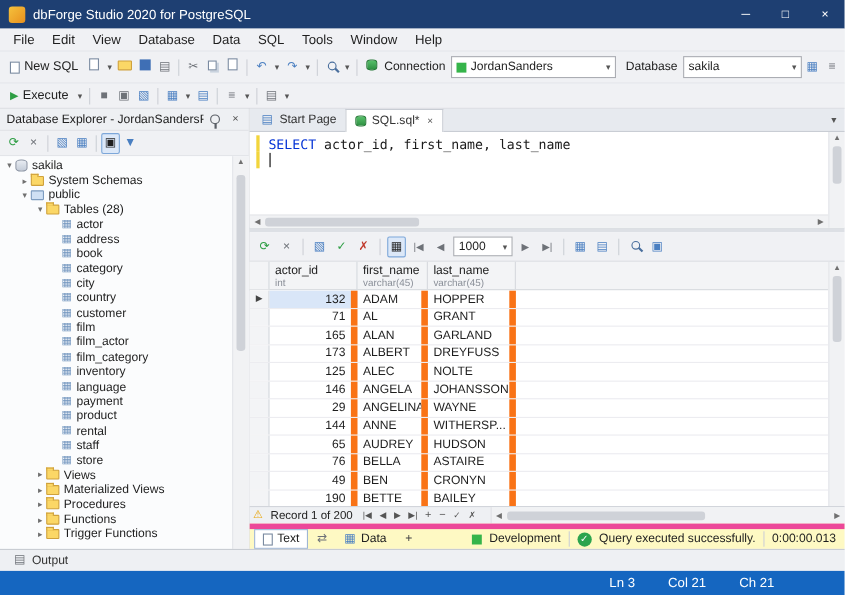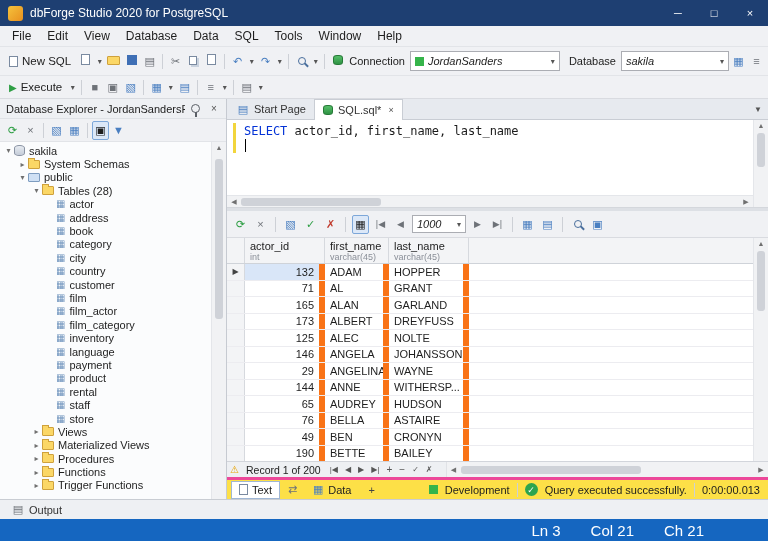--- a/index.html
+++ b/index.html
@@ -18,21 +18,21 @@
 .menu-item{padding:2px 8px;}
 .toolbar{background:#f0f1f4;display:flex;align-items:center;padding:0 4px;gap:1px;white-space:nowrap;overflow:hidden;}
 .tb1{flex:0 0 29px;border-bottom:1px solid #e2e4e8;}
 .tb2{flex:0 0 23px;border-bottom:1px solid #d9dbe0;}
 .tbtn{display:inline-flex;align-items:center;gap:4px;padding:2px 5px;background:none;border:none;font:inherit;font-size:11.5px;color:#222;flex:0 0 auto;}
 .sep{width:1px;height:15px;background:#cdd0d6;margin:0 3px;flex:0 0 1px;}
 .tico{width:17px;text-align:center;font-size:11px;flex:0 0 17px;line-height:17px;}
 .green{color:#2e9e44}.gray{color:#6e7278}.blue{color:#4a7fc1}.red{color:#c0392b}.warn{color:#e8a812}
 .chev{font-size:8px;color:#555;width:9px;flex:0 0 9px;text-align:center;}
 .tlabel-sm{font-size:11px;color:#222;margin:0 4px 0 2px;flex:0 0 auto;}
-.combo{display:flex;align-items:center;background:#fff;border:1px solid #abadb3;height:20px;padding:0 4px;gap:4px;font-size:11px;flex:0 0 auto;font-style:italic;}
+.combo{display:flex;align-items:center;background:#fff;border:1px solid #abadb3;height:20px;padding:0 4px;gap:4px;font-size:11px;flex:0 0 auto;}
 .combo .combo-arrow{margin-left:auto;font-size:8px;color:#555}
 .combo.conn{width:150px}.combo.db{width:108px}.combo.pagesize{width:54px;height:18px}
 .sq-green{width:9px;height:9px;background:#35b44a;display:inline-block;flex:0 0 9px;}
 .pressed{background:#dce8f8;border:1px solid #7da7d9;border-radius:2px;}
 
 
 .ic-doc{width:9px;height:11px;background:#fff;border:1px solid #7a8aa0;display:inline-block;flex:0 0 9px;}
 .ic-folderopen{width:13px;height:9px;background:#fbd766;border:1px solid #cfa13c;border-radius:1px;display:inline-block;flex:0 0 13px;}
 .ic-floppy{width:10px;height:10px;background:#3f6fb5;border:1px solid #2c5档590;display:inline-block;flex:0 0 10px;}
 .ic-copy{width:8px;height:9px;background:#fff;border:1px solid #7a8aa0;box-shadow:2px 2px 0 #c9d2de;display:inline-block;flex:0 0 8px;margin-right:2px;}
@@ -109,32 +109,32 @@
 .g-cell.cur{background:#d9e6f8;}
 .g-fill{flex:1;}
 
 
 .recnav{flex:0 0 16px;background:#eef0f3;border-top:1px solid #d2d5db;display:flex;align-items:center;font-size:10px;padding-left:3px;gap:3px;}
 .rec-label{font-size:10.5px;margin:0 4px;color:#222;}
 .navg{font-size:8px;color:#555;padding:0 2px;}
 .recnav .hscroll{flex:1;height:100%;margin-left:8px;background:#f1f2f4;border-left:1px solid #e0e2e6;display:flex;align-items:center;}
 
 
-.bottombar{flex:0 0 22px;background:#fde047;border-top:3px solid #ec4899;display:flex;align-items:center;padding:0 4px;font-size:11px;gap:4px;}
+.bottombar{flex:0 0 22px;background:#fef9c3;border-top:5px solid #ec4899;display:flex;align-items:center;padding:0 4px;font-size:11px;gap:4px;}
 .rtab{display:flex;align-items:center;gap:4px;padding:1px 7px;height:18px;color:#222;}
 .rtab.active{background:#fff;border:1px solid #9fb6d4;}
 .rtab-add{padding:0 6px;color:#444;}
 .statusright{margin-left:auto;display:flex;align-items:center;gap:7px;padding-right:4px;}
 .vdiv{width:1px;height:14px;background:#cdd0d6;}
 .okcirc{width:13px;height:13px;border-radius:50%;background:#2da44e;color:#fff;font-size:9px;display:flex;align-items:center;justify-content:center;flex:0 0 13px;}
 
 
 .outputstrip{flex:0 0 20px;background:#eef0f3;border-top:1px solid #c9cdd3;display:flex;align-items:center;padding-left:4px;font-size:11px;}
 .output-tab{display:flex;align-items:center;gap:5px;padding:1px 8px;color:#333;}
-.statusbar{flex:0 0 22px;background:#1566c0;color:#fff;display:flex;align-items:center;font-size:15px;}
+.statusbar{flex:0 0 22px;background:#1566c0;color:#fff;display:flex;align-items:center;font-size:12px;}
 .sb-right{margin-left:auto;display:flex;gap:30px;margin-right:64px;}
 </style>
 </head>
 <body>
 
 <div class="window">
 
   <div class="titlebar">
     <span class="app-icon"></span>
     <span class="title">dbForge Studio 2020 for PostgreSQL</span>

